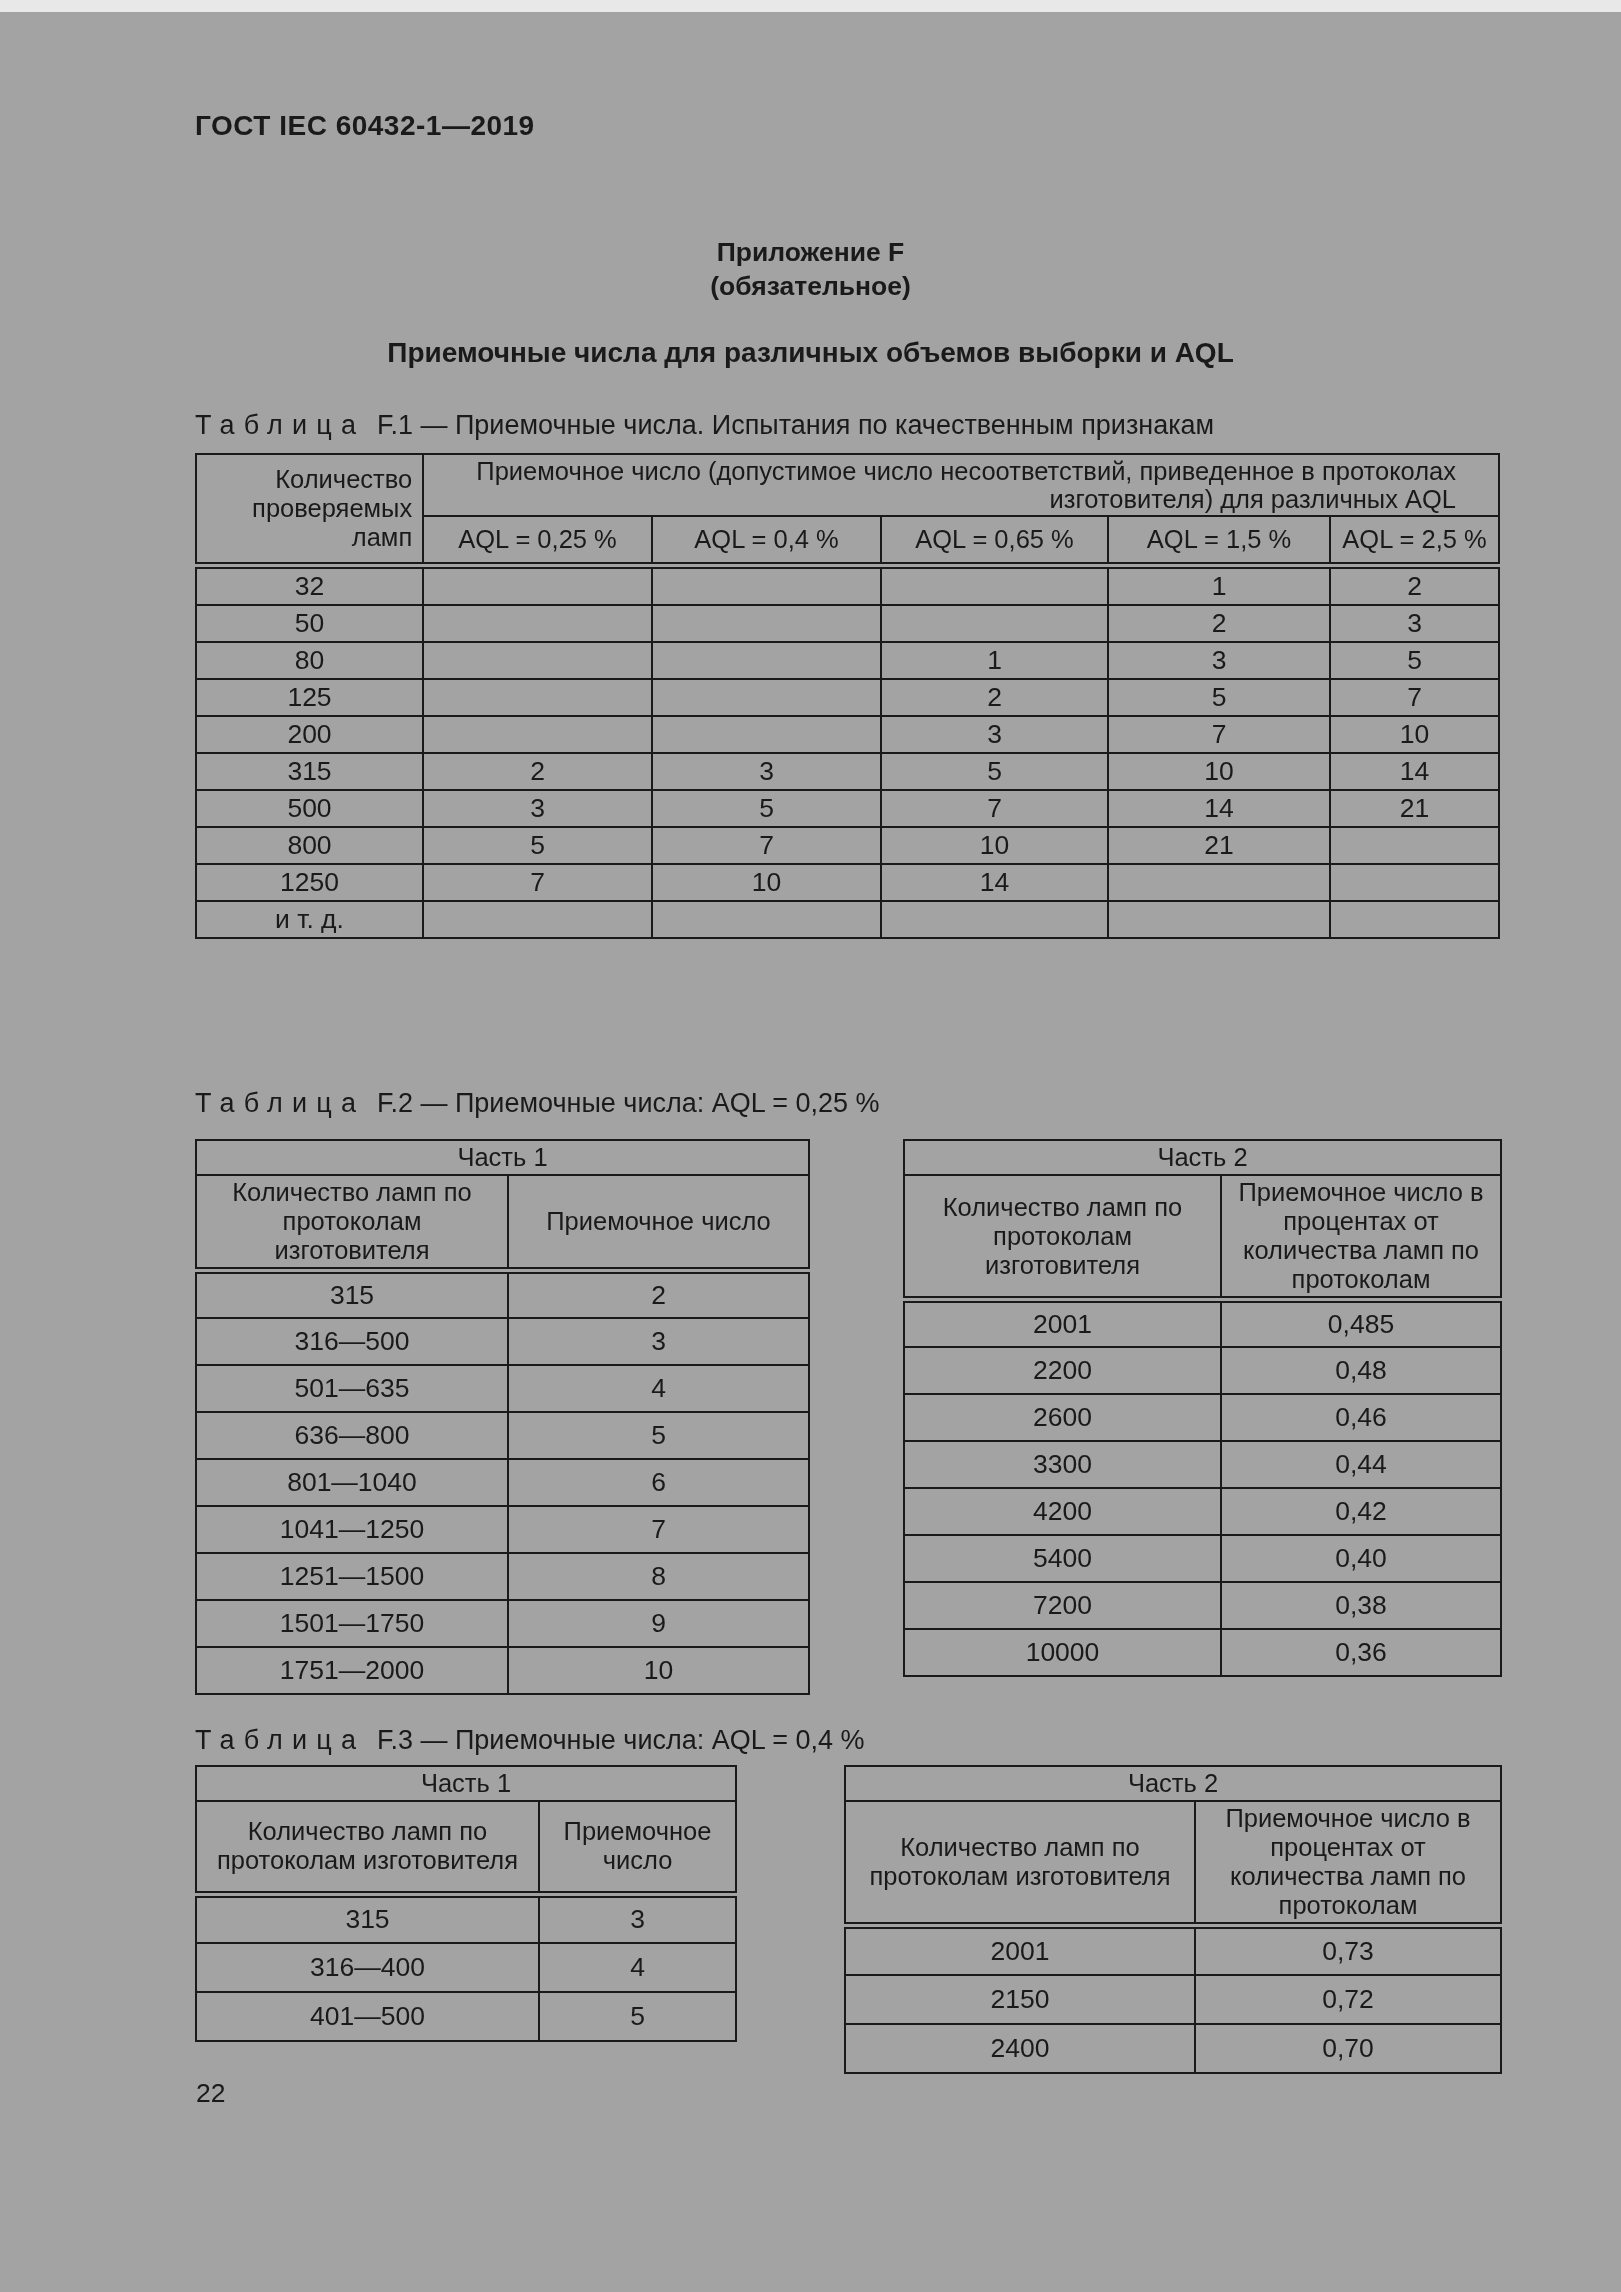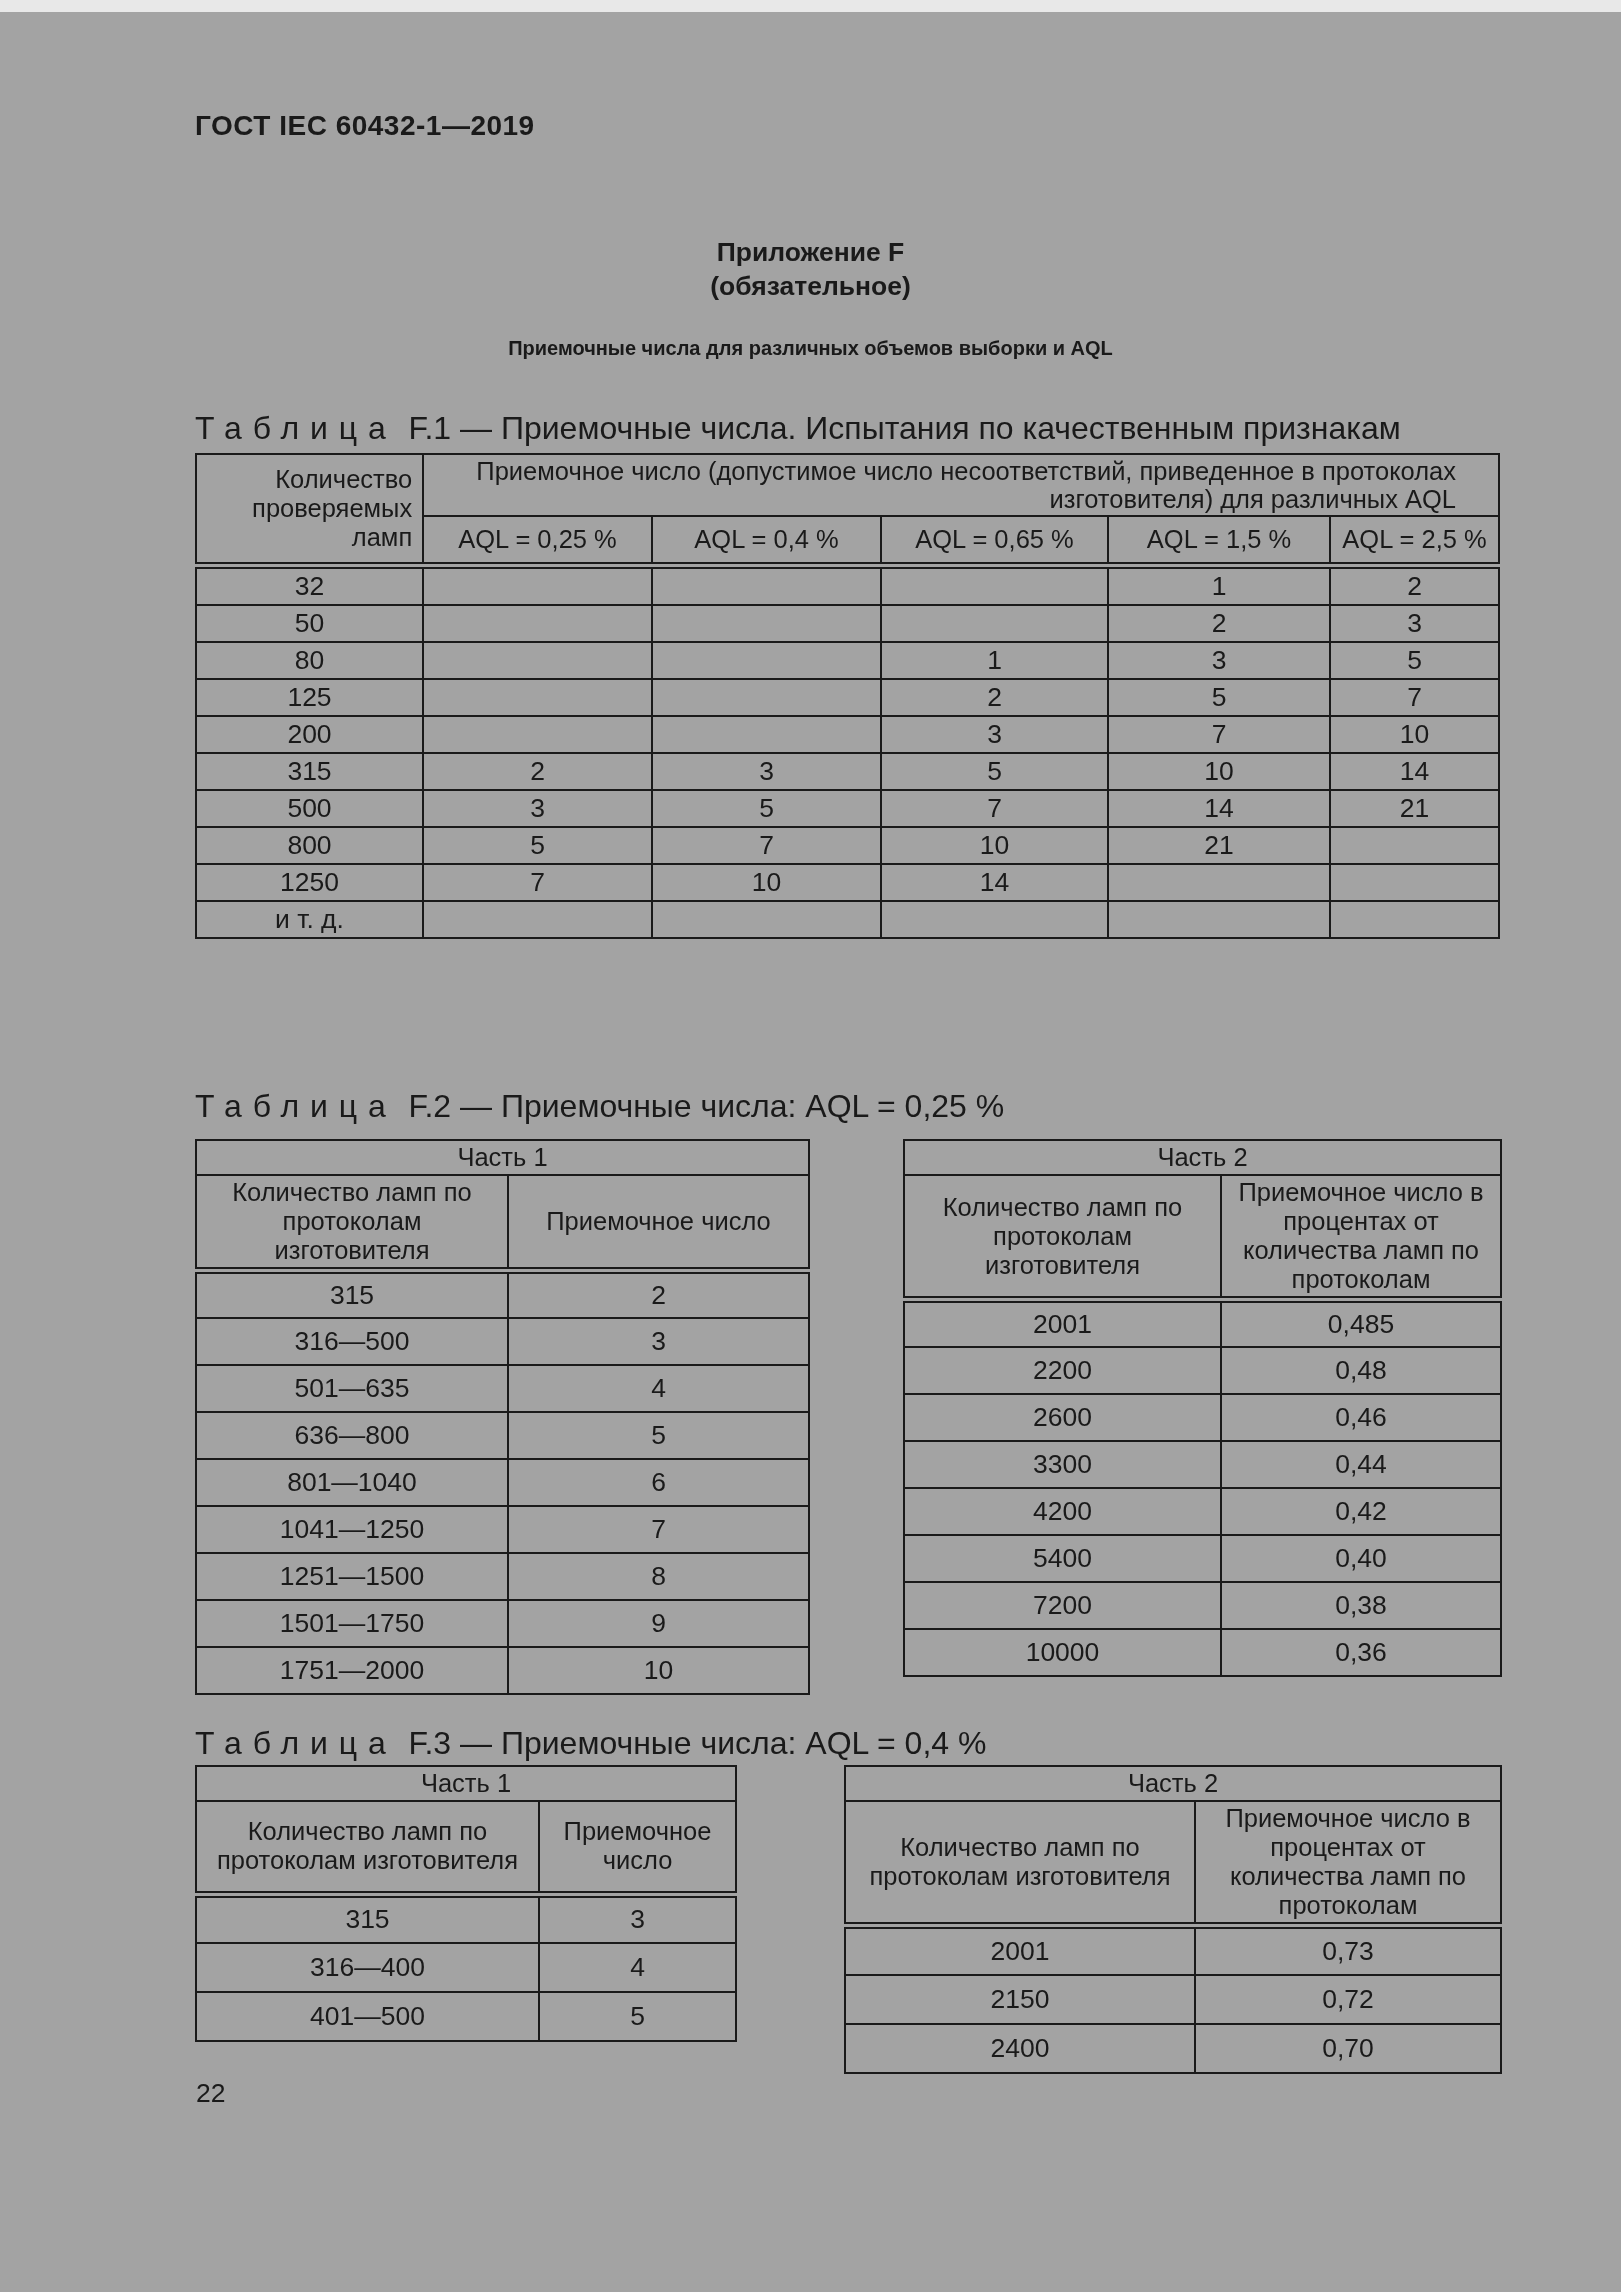--- a/index.html
+++ b/index.html
@@ -10,23 +10,23 @@
     background:#a3a3a3;
     color:#1a1a1a;
     font-family:"Liberation Sans", sans-serif;
     overflow:hidden;
   }
   .abs { position:absolute; }
 
   .doc-code { left:195px; top:98px; font-size:28px; font-weight:bold; letter-spacing:0.5px; }
   .annex-line1 { left:0; top:225px; width:100%; text-align:center; font-size:26.5px; font-weight:bold; }
   .annex-line2 { left:0; top:259px; width:100%; text-align:center; font-size:26.5px; font-weight:bold; }
-  .page-title  { left:0; top:325px; width:100%; text-align:center; font-size:20px; font-weight:bold; }
-
-  .caption { font-size:32px; color:#1a1a1a; white-space:nowrap; }
+  .page-title  { left:0; top:325px; width:100%; text-align:center; font-size:28px; font-weight:bold; }
+
+  .caption { font-size:27px; color:#1a1a1a; white-space:nowrap; }
   .caption .tword { letter-spacing:0.34em; }
   .caption .trest { margin-left:11.8px; }
   .cap-f1 { left:195px; top:398px; }
   .cap-f2 { left:195px; top:1076px; }
   .cap-f3 { left:195px; top:1713px; }
 
   table.tbl {
     border-collapse:collapse;
     table-layout:fixed;
     border:2.9px solid #1a1a1a;

